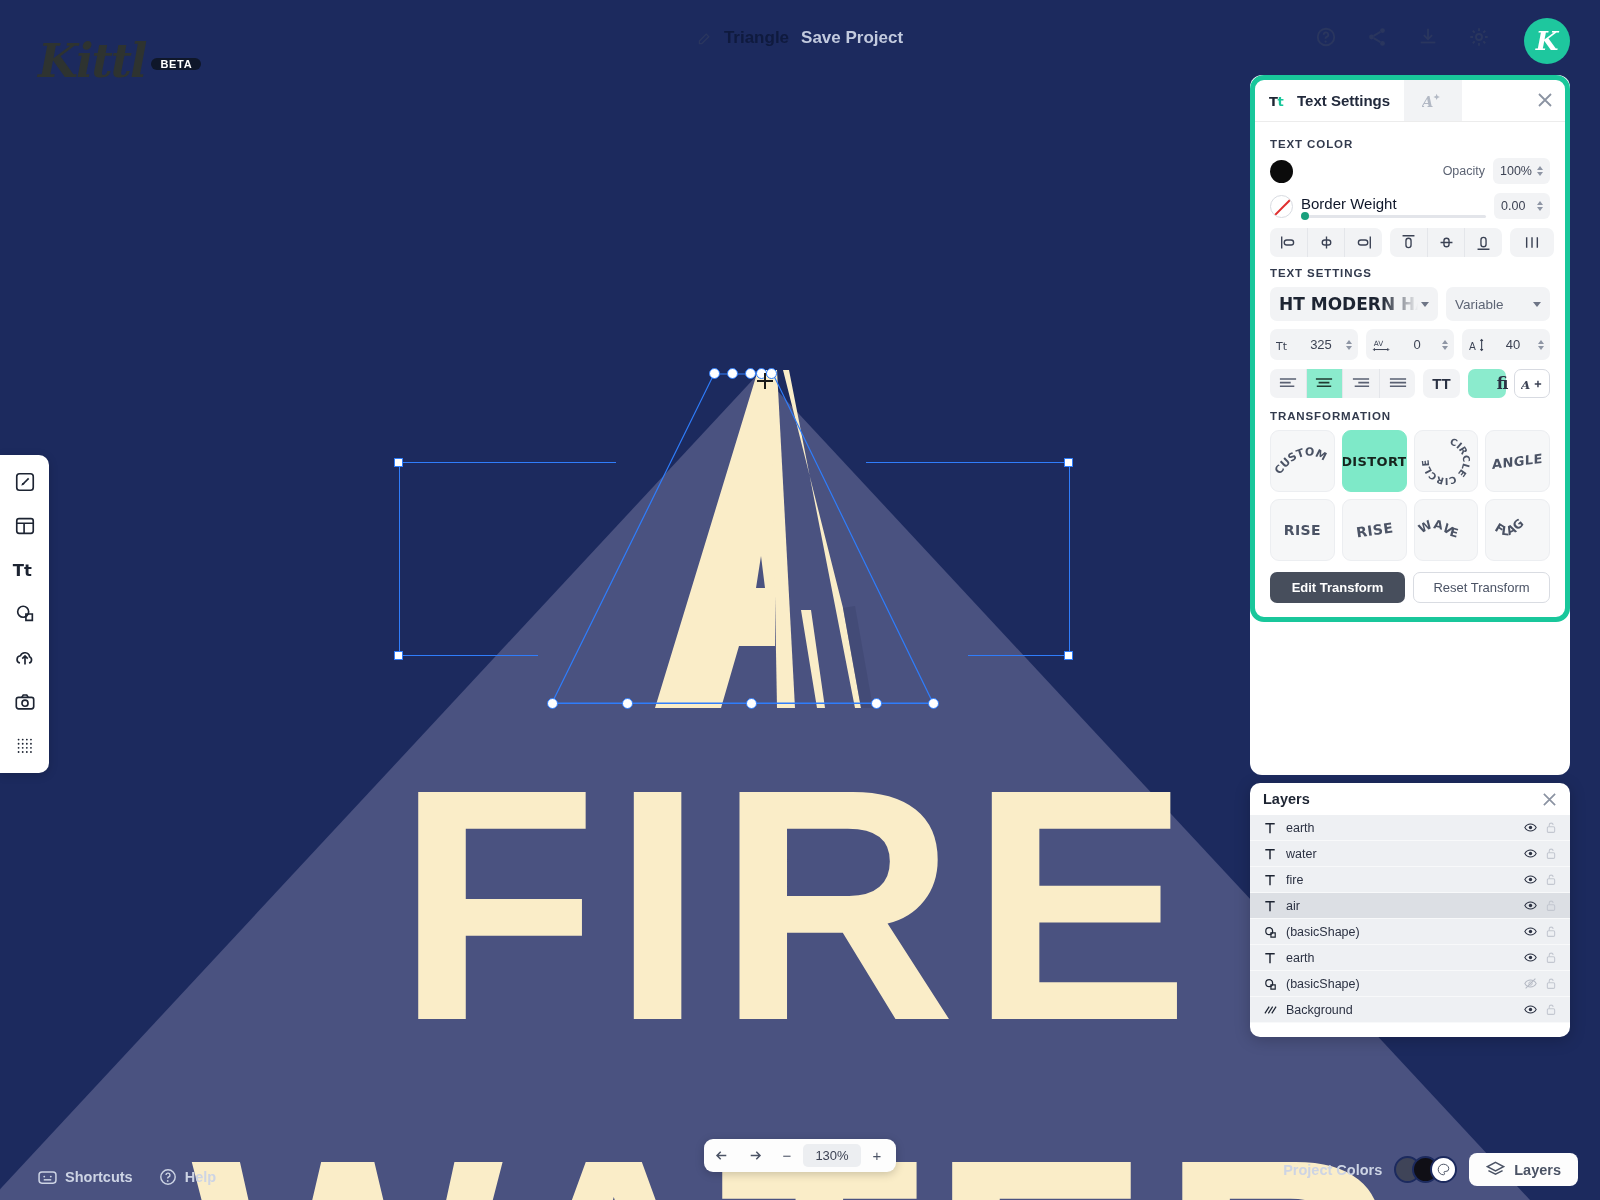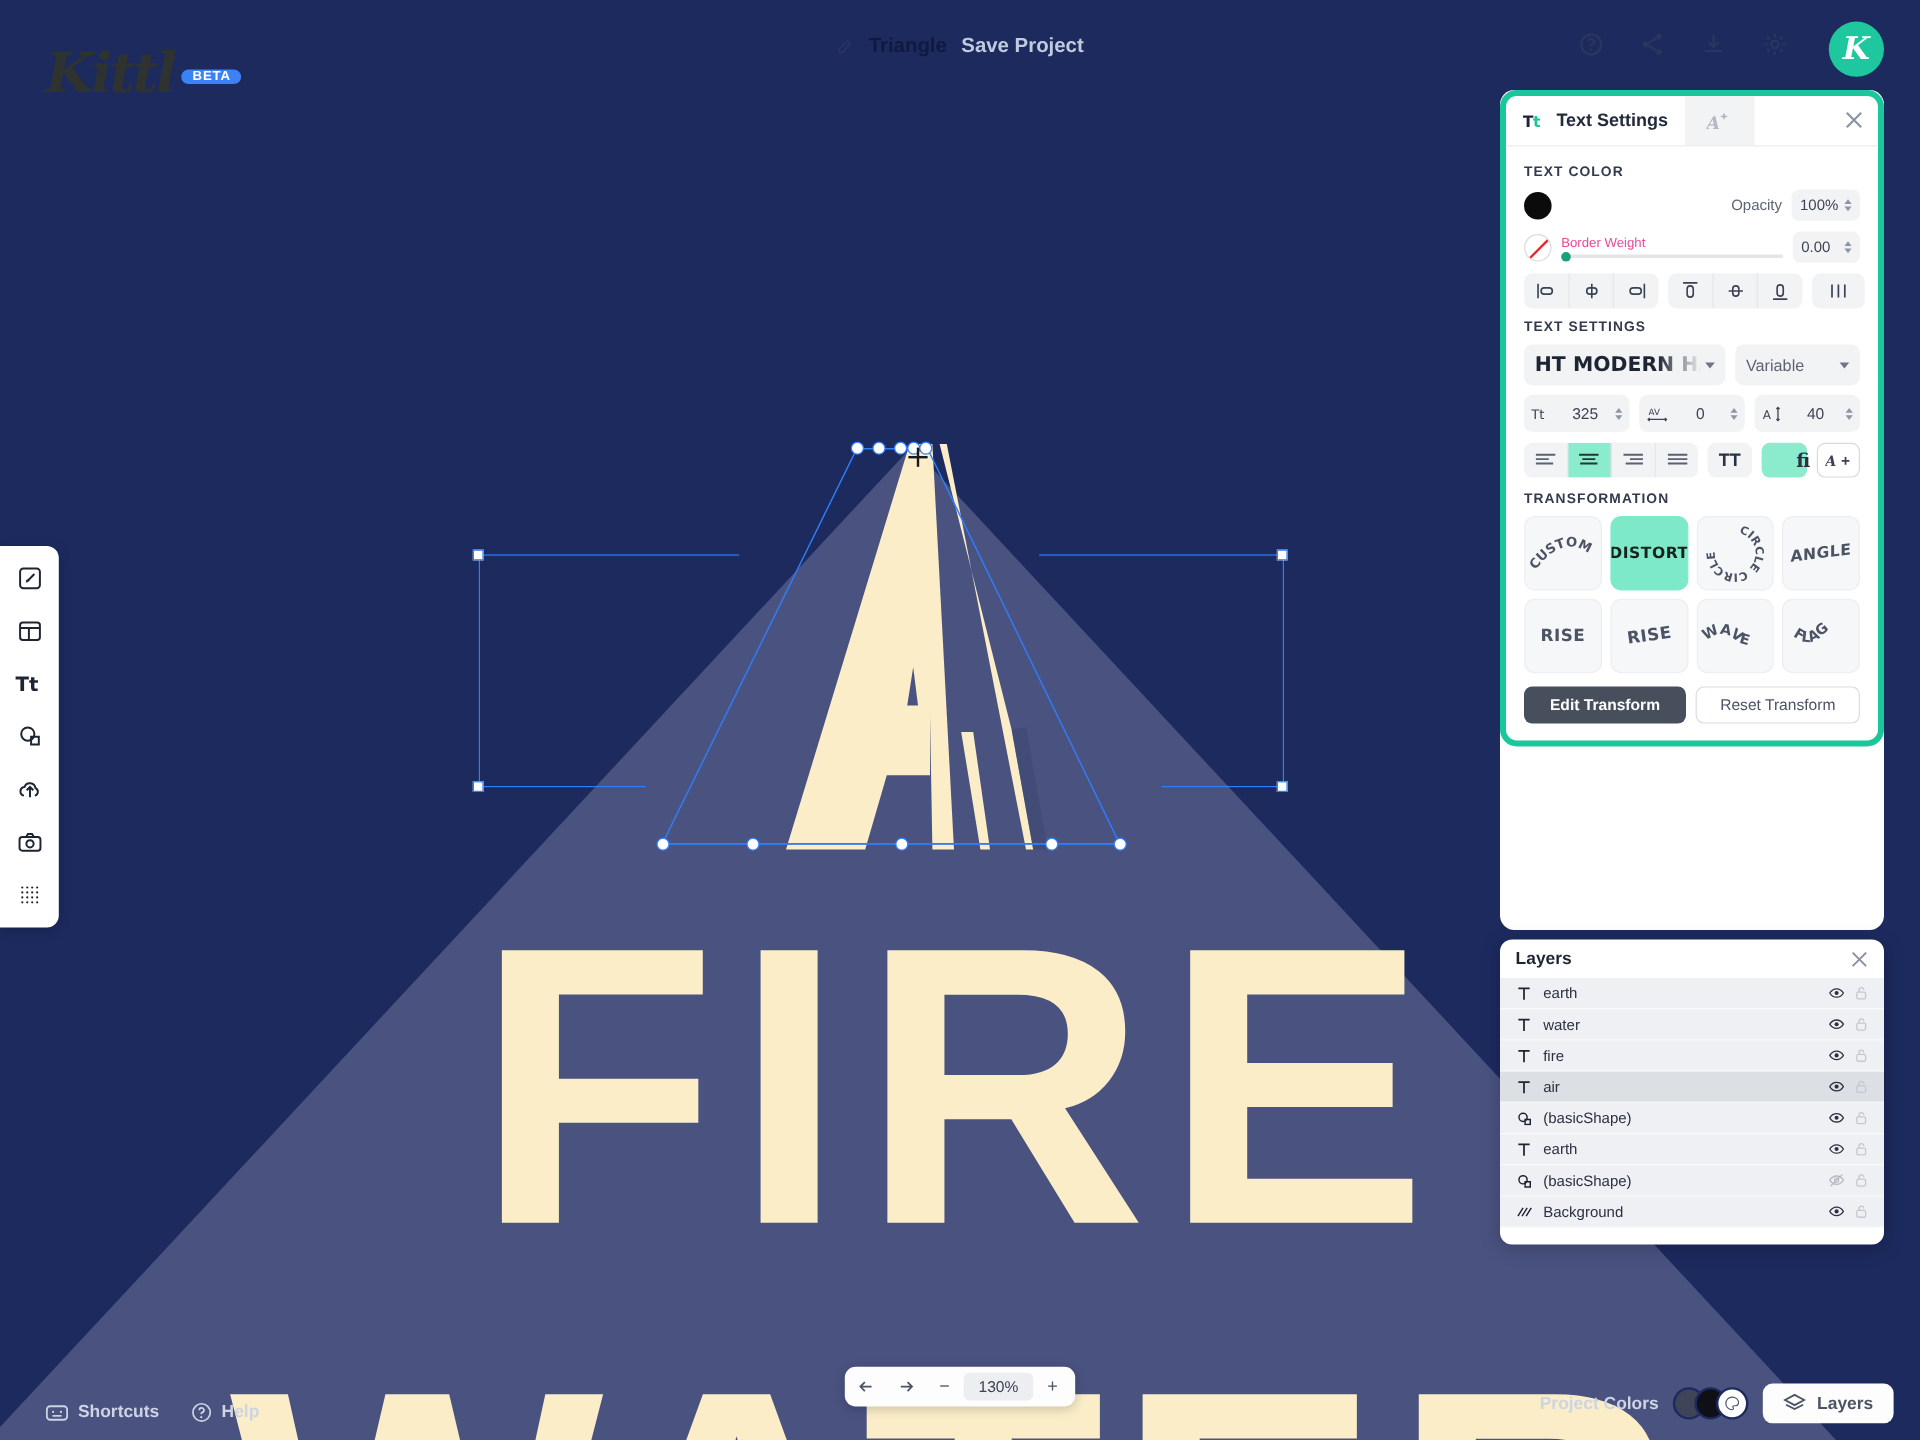--- a/index.html
+++ b/index.html
@@ -81,21 +81,21 @@
   .logo {
     position: absolute; left: 38px; top: 14px;
     display: flex; align-items: center; gap: 6px; margin-top: 20px;
   }
   .logo-text {
     font-family: "DejaVu Serif", serif;
     font-style: italic; font-weight: bold;
     font-size: 46px; color: #2e3330; letter-spacing: -2px;
   }
   .beta-badge {
-    background: #3b82f6; color: #ffffff;
+    background: #0f172a; color: #ffffff;
     font-size: 11px; font-weight: bold; letter-spacing: .7px;
     padding: 0 9px; border-radius: 10px; margin-top: 6px;
   }
   .center-title {
     position: absolute; left: 50%; top: 28px; transform: translateX(-50%);
     display: flex; align-items: center; gap: 12px;
   }
   .edit-pen { width: 15px; height: 15px; opacity: .45; }
   .proj-name { color: #0f1a3e; font-size: 17px; font-weight: bold; }
   .save-proj {
@@ -183,21 +183,21 @@
   }
   .stepper { display: flex; flex-direction: column; gap: 2px; }
   .stepper i {
     display: block; width: 0; height: 0;
     border-left: 3.5px solid transparent; border-right: 3.5px solid transparent;
     cursor: pointer;
   }
   .stepper i.up { border-bottom: 4.5px solid #8e95a4; }
   .stepper i.dn { border-top: 4.5px solid #8e95a4; }
   .bw-block { flex: 1; }
-  .bw-top { font-size: 11px; color: #ec4899; margin-bottom: 3px; }
+  .bw-top { font-size: 15px; color: #0f172a; margin-bottom: 3px; }
   .slider-track {
     height: 3px; background: #e3e5ea; border-radius: 2px; position: relative;
   }
   .slider-knob {
     position: absolute; left: 0; top: -2.5px;
     width: 8px; height: 8px; border-radius: 50%; background: #19a07d;
     cursor: pointer;
   }
   .btn-group {
     display: flex; background: #f2f3f5; border-radius: 7px; overflow: hidden;

